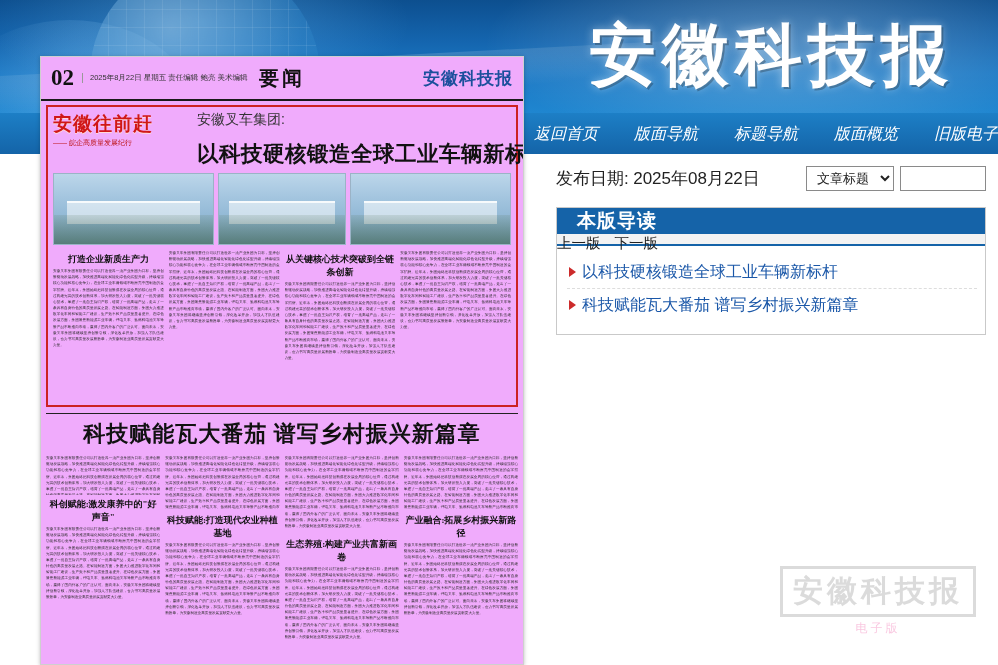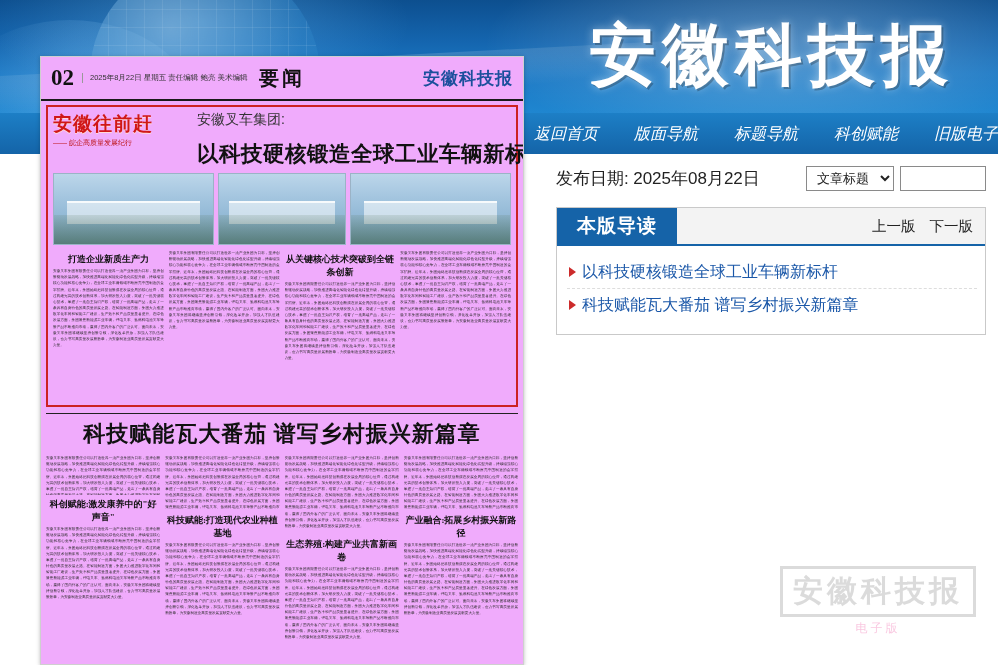--- a/index.html
+++ b/index.html
@@ -257,20 +257,21 @@
   .guide {
     margin-top: 14px;
     border: 1px solid #c9c9c9;
     background: #fff;
   }
   .guide-head {
     display: flex; align-items: stretch;
     height: 38px;
     background: #f3f3f3;
     border-bottom: 2px solid #1563a8;
+    flex-direction: column;
   }
   .guide-title {
     background: #1563a8;
     color: #fff;
     font-size: 19px;
     font-weight: bold;
     padding: 0 20px;
     display: flex; align-items: center;
     letter-spacing: 1px;
   }
@@ -332,21 +333,21 @@
     <div class="globe2"></div>
     <div class="globe"></div>
     <div class="swoosh"></div>
     <div class="masthead">安徽科技报</div>
   </div>
 
   <div class="navbar">
     <div class="nav-item">返回首页</div>
     <div class="nav-item">版面导航</div>
     <div class="nav-item">标题导航</div>
-    <div class="nav-item">科创赋能</div>
+    <div class="nav-item">版面概览</div>
     <div class="nav-item">旧版电子报</div>
   </div>
 
   <div class="paper-wrap">
 
     <div class="paper-head">
       <div class="pageno">02</div>
       <div class="dateline">2025年8月22日 星期五
 责任编辑 鲍亮 美术编辑</div>
       <div class="section">要闻</div>

